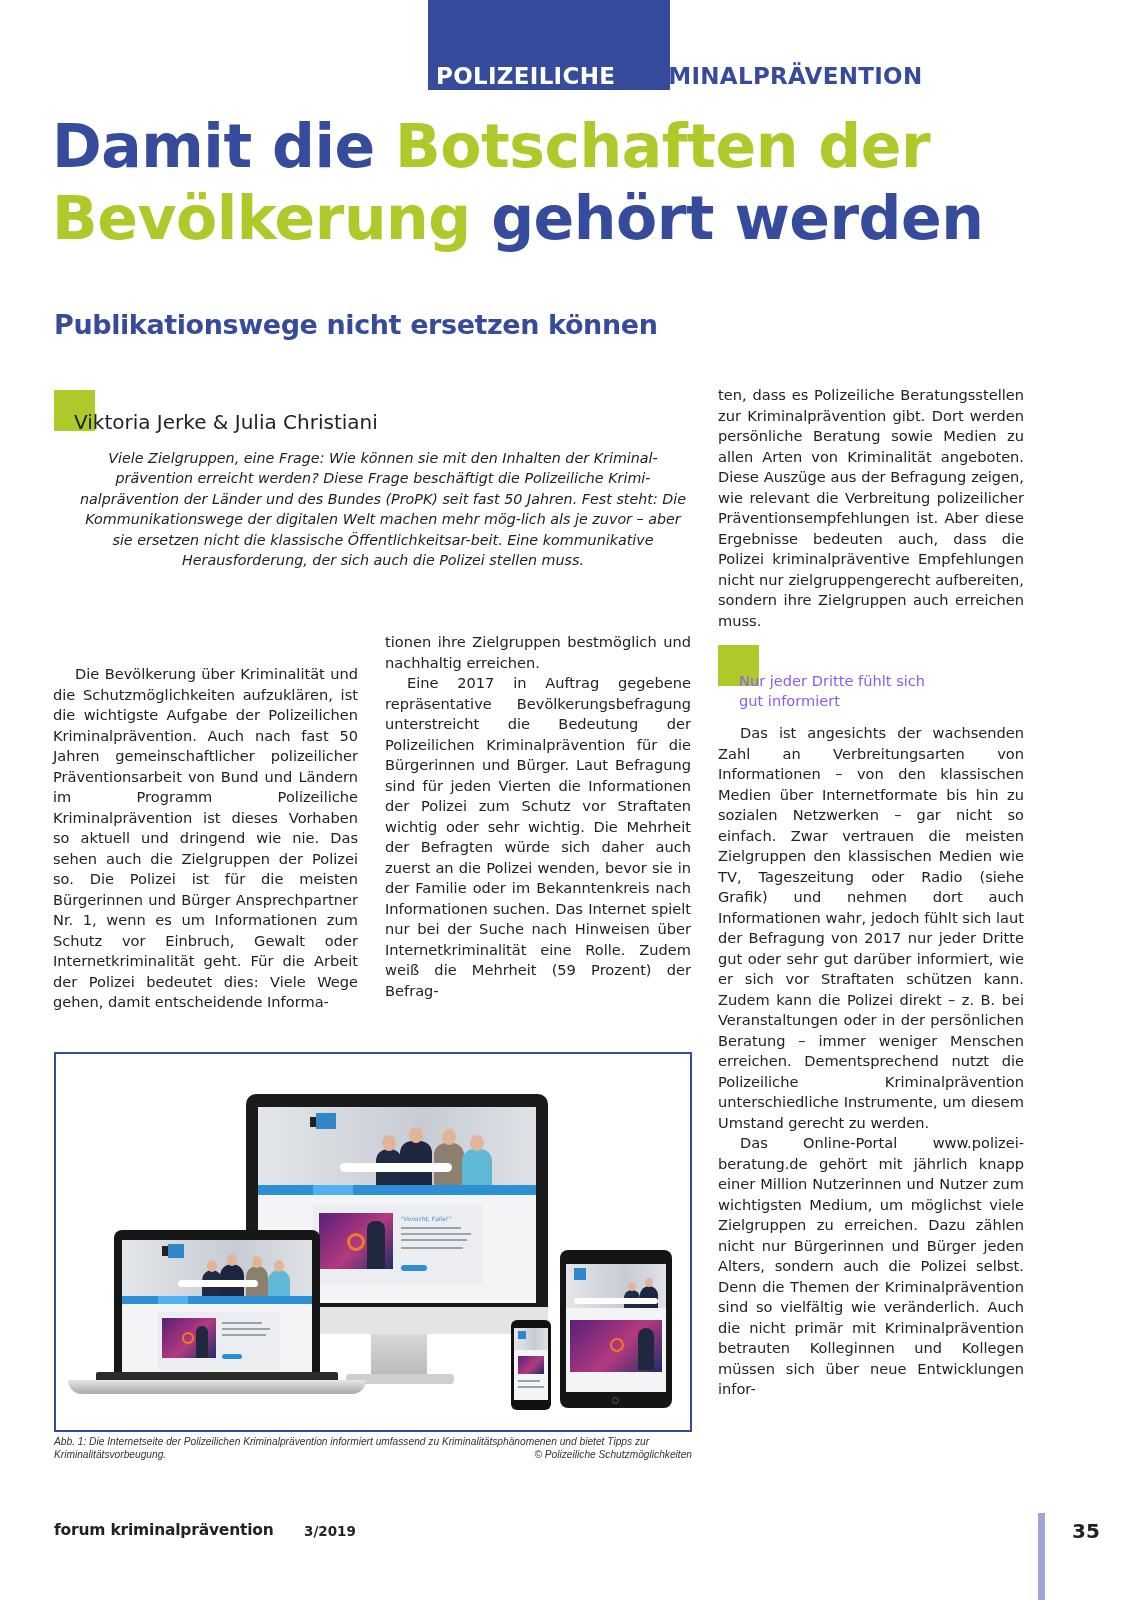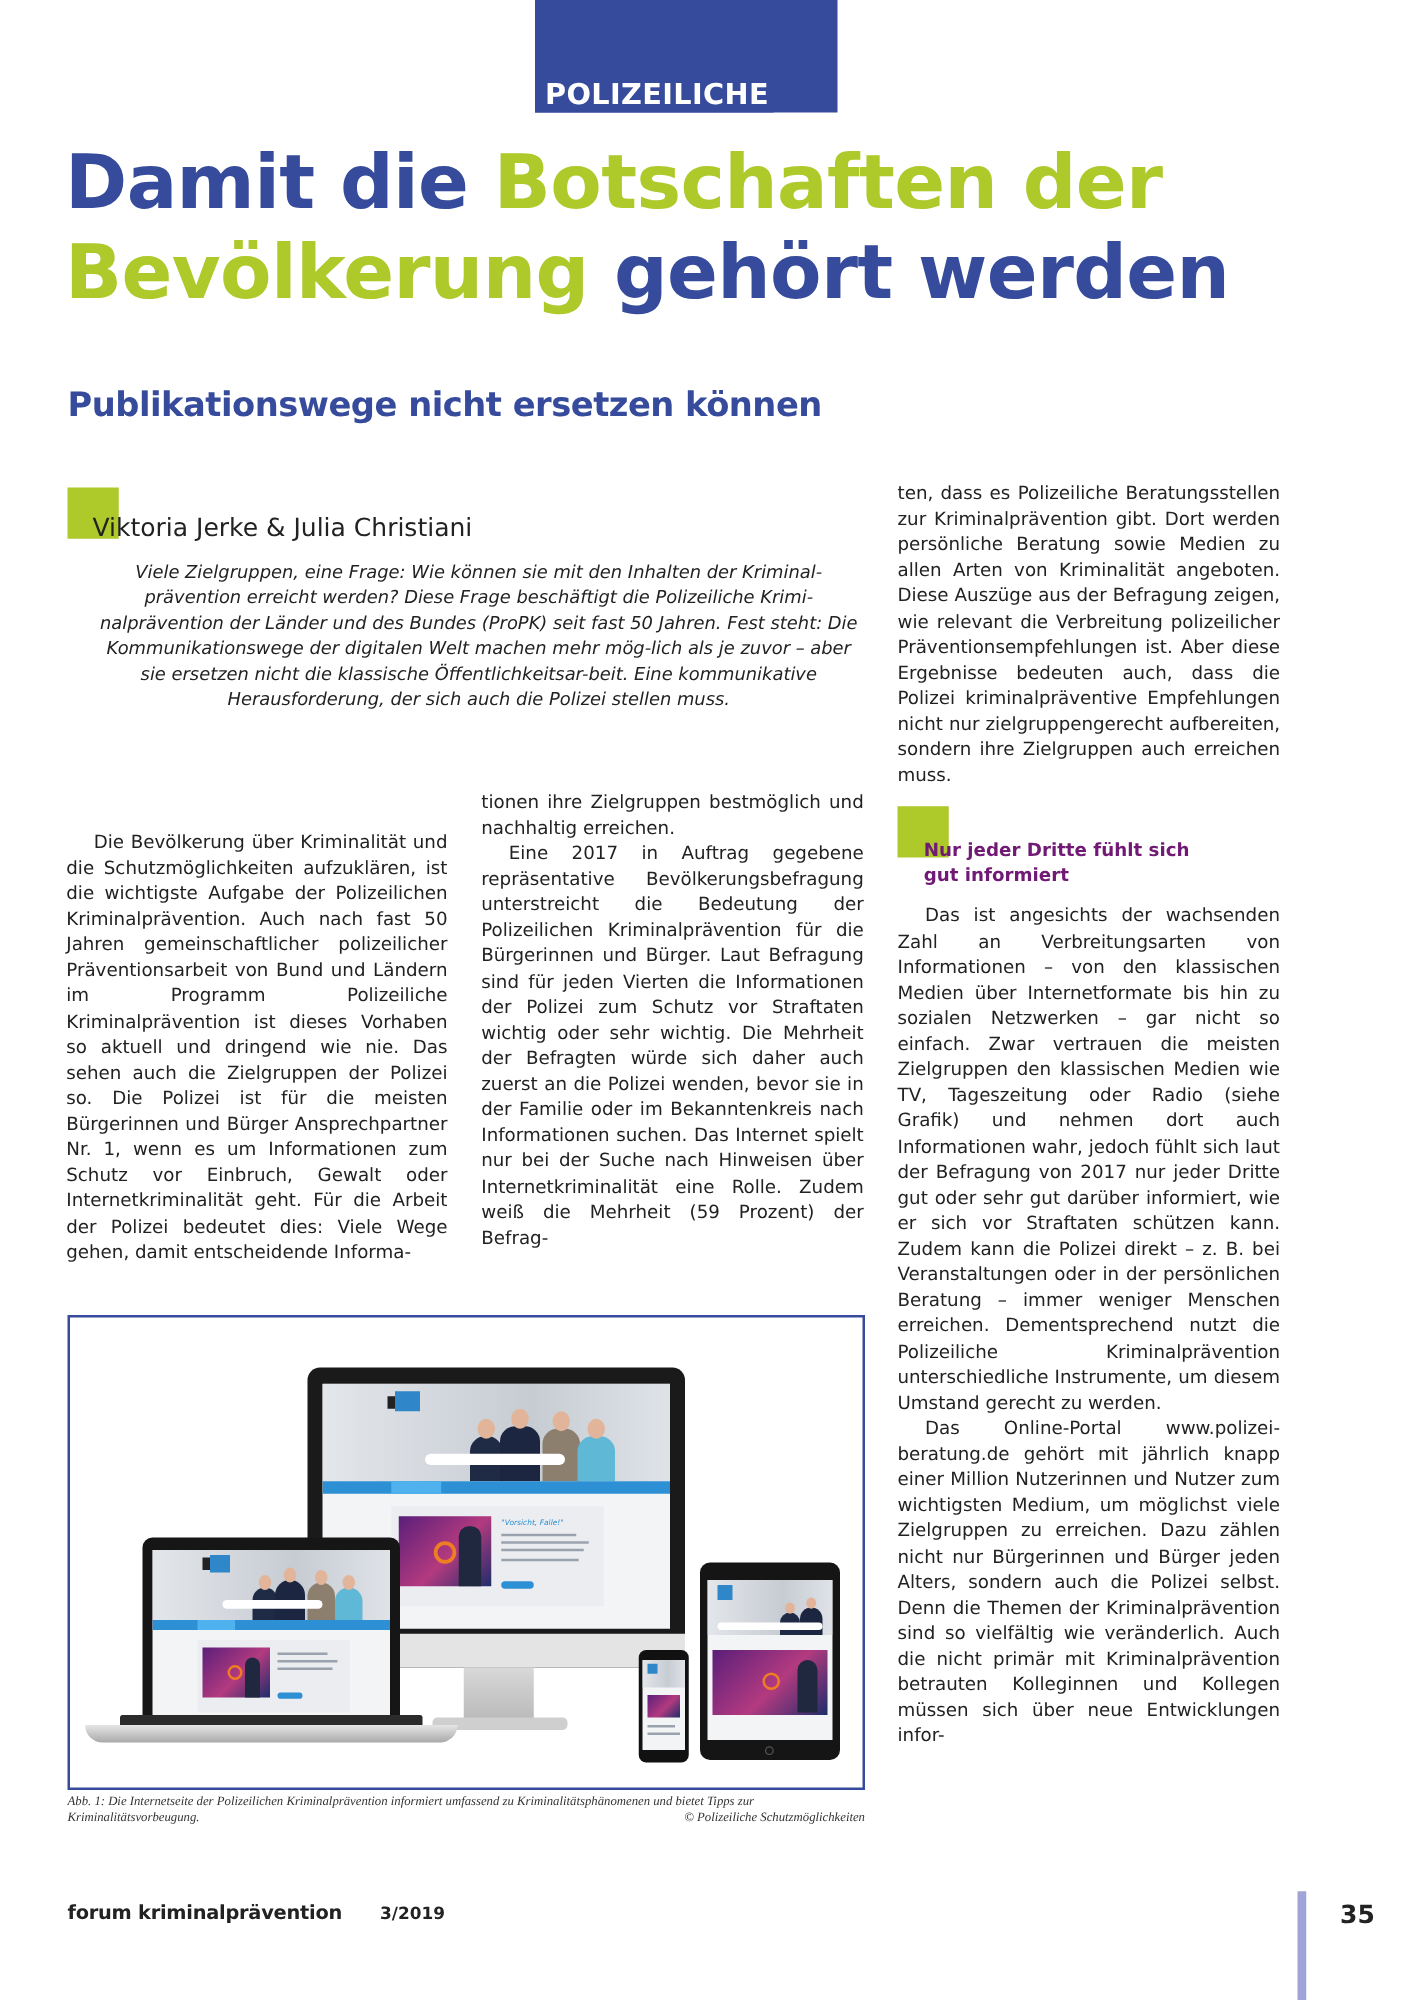--- a/index.html
+++ b/index.html
@@ -23,25 +23,25 @@
   .author { position: absolute; left: 74px; top: 410px; font-family: "DejaVu Sans", sans-serif; font-size: 20px; font-weight: 500; color: #222; }
   .lead { position: absolute; left: 74px; top: 448px; width: 618px; font-family: "DejaVu Sans", sans-serif; font-style: italic; font-size: 14.3px; line-height: 20.4px; color: #222; text-align: center; }
 
   
   .col { position: absolute; font-family: "DejaVu Sans", sans-serif; font-size: 14.6px; line-height: 20.5px; color: #222; text-align: justify; hyphens: manual; }
   .col p { text-indent: 0; }
   .col p.indent { text-indent: 22px; }
   .col1 { left: 53px; top: 664px; width: 305px; }
   .col2 { left: 385px; top: 632px; width: 306px; }
   .col3 { left: 718px; top: 385px; width: 306px; }
-  .subsection-head { font-family: "DejaVu Sans", sans-serif; font-weight: bold; font-size: 14.6px; line-height: 20px; color: #701a75; padding-left: 21px; text-align: left; }
+  .subsection-head { font-family: "DejaVu Sans", sans-serif; font-weight: normal; font-size: 14.6px; line-height: 20px; color: #8b5cf6; padding-left: 21px; text-align: left; }
 
   
   .figure { position: absolute; left: 54px; top: 1052px; width: 638px; height: 380px; border: 2px solid #364b9b; background: #ffffff; overflow: hidden; }
-  .caption { position: absolute; left: 54px; top: 1435px; width: 638px; font-family: Liberation Serif, serif; font-style: italic; font-size: 10.2px; line-height: 13px; color: #333; }
+  .caption { position: absolute; left: 54px; top: 1435px; width: 638px; font-family: Liberation Sans, sans-serif; font-style: italic; font-size: 10.2px; line-height: 13px; color: #333; }
   .caption .credit { float: right; }
 
   
   .dev { position: absolute; }
   .monitor { left: 190px; top: 40px; width: 302px; height: 240px; background: #1a1a1a; border-radius: 10px; }
   .monitor .screen { position: absolute; left: 12px; top: 13px; width: 278px; height: 196px; background: #f3f4f6; overflow: hidden; }
   .monitor .chin { position: absolute; left: 0; bottom: 0; width: 100%; height: 27px; background: #e4e4e4; border-radius: 0 0 10px 10px; }
   .monitor-stand { left: 315px; top: 280px; width: 56px; height: 44px; background: linear-gradient(#d8d8d8, #b8b8b8); }
   .monitor-foot { left: 290px; top: 320px; width: 108px; height: 10px; background: #cfcfcf; border-radius: 4px; }
 
@@ -79,20 +79,21 @@
   .footer-issue { position: absolute; left: 304px; top: 1523px; font-family: "DejaVu Sans", sans-serif; font-weight: bold; font-size: 13.5px; color: #222; }
   .footer-bar { position: absolute; left: 1038px; top: 1513px; width: 7px; height: 87px; background: #a1a4d6; }
   .page-num { position: absolute; left: 1072px; top: 1519px; font-family: "DejaVu Sans", sans-serif; font-weight: bold; font-size: 20px; color: #222; }
 </style>
 </head>
 <body>
 
 <div class="top-band"></div>
 <div class="section-label">
   <span class="seg1">POLIZEILICHE</span>
+  <span class="seg2">KRIMINALPRÄVENTION</span>
 </div>
 
 <h1 class="headline">
   <span class="blue">Damit die </span><span class="green">Botschaften der</span><br>
   <span class="green">Bevölkerung</span><span class="blue"> gehört werden</span>
 </h1>
 <h2 class="subhead">
   <br>
   <span>Publikationswege nicht ersetzen können</span>
 </h2>

